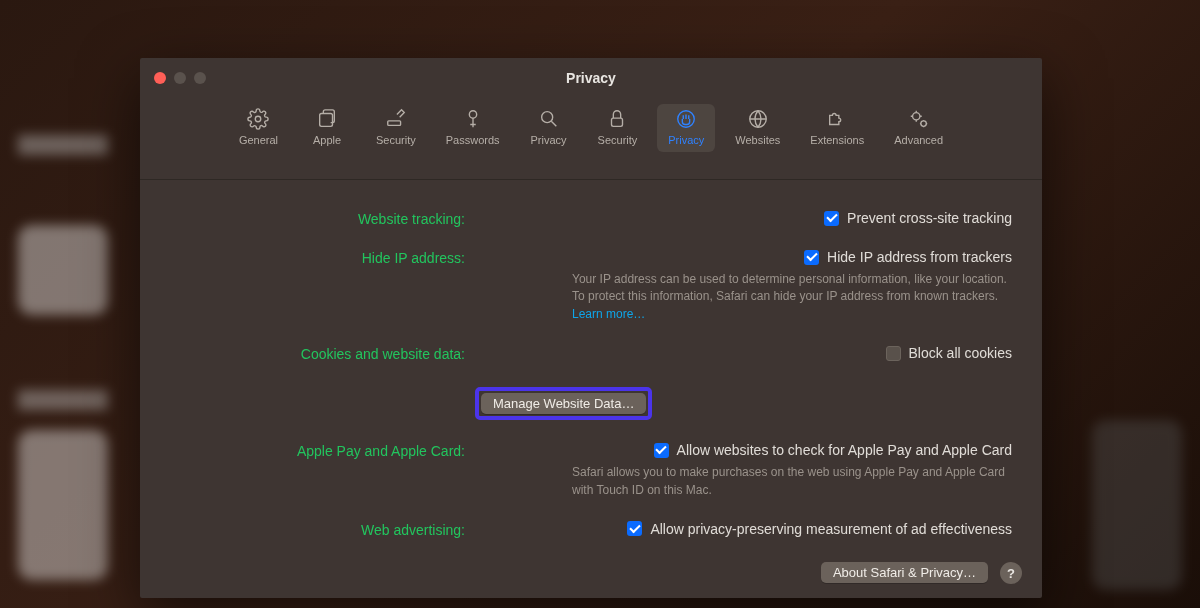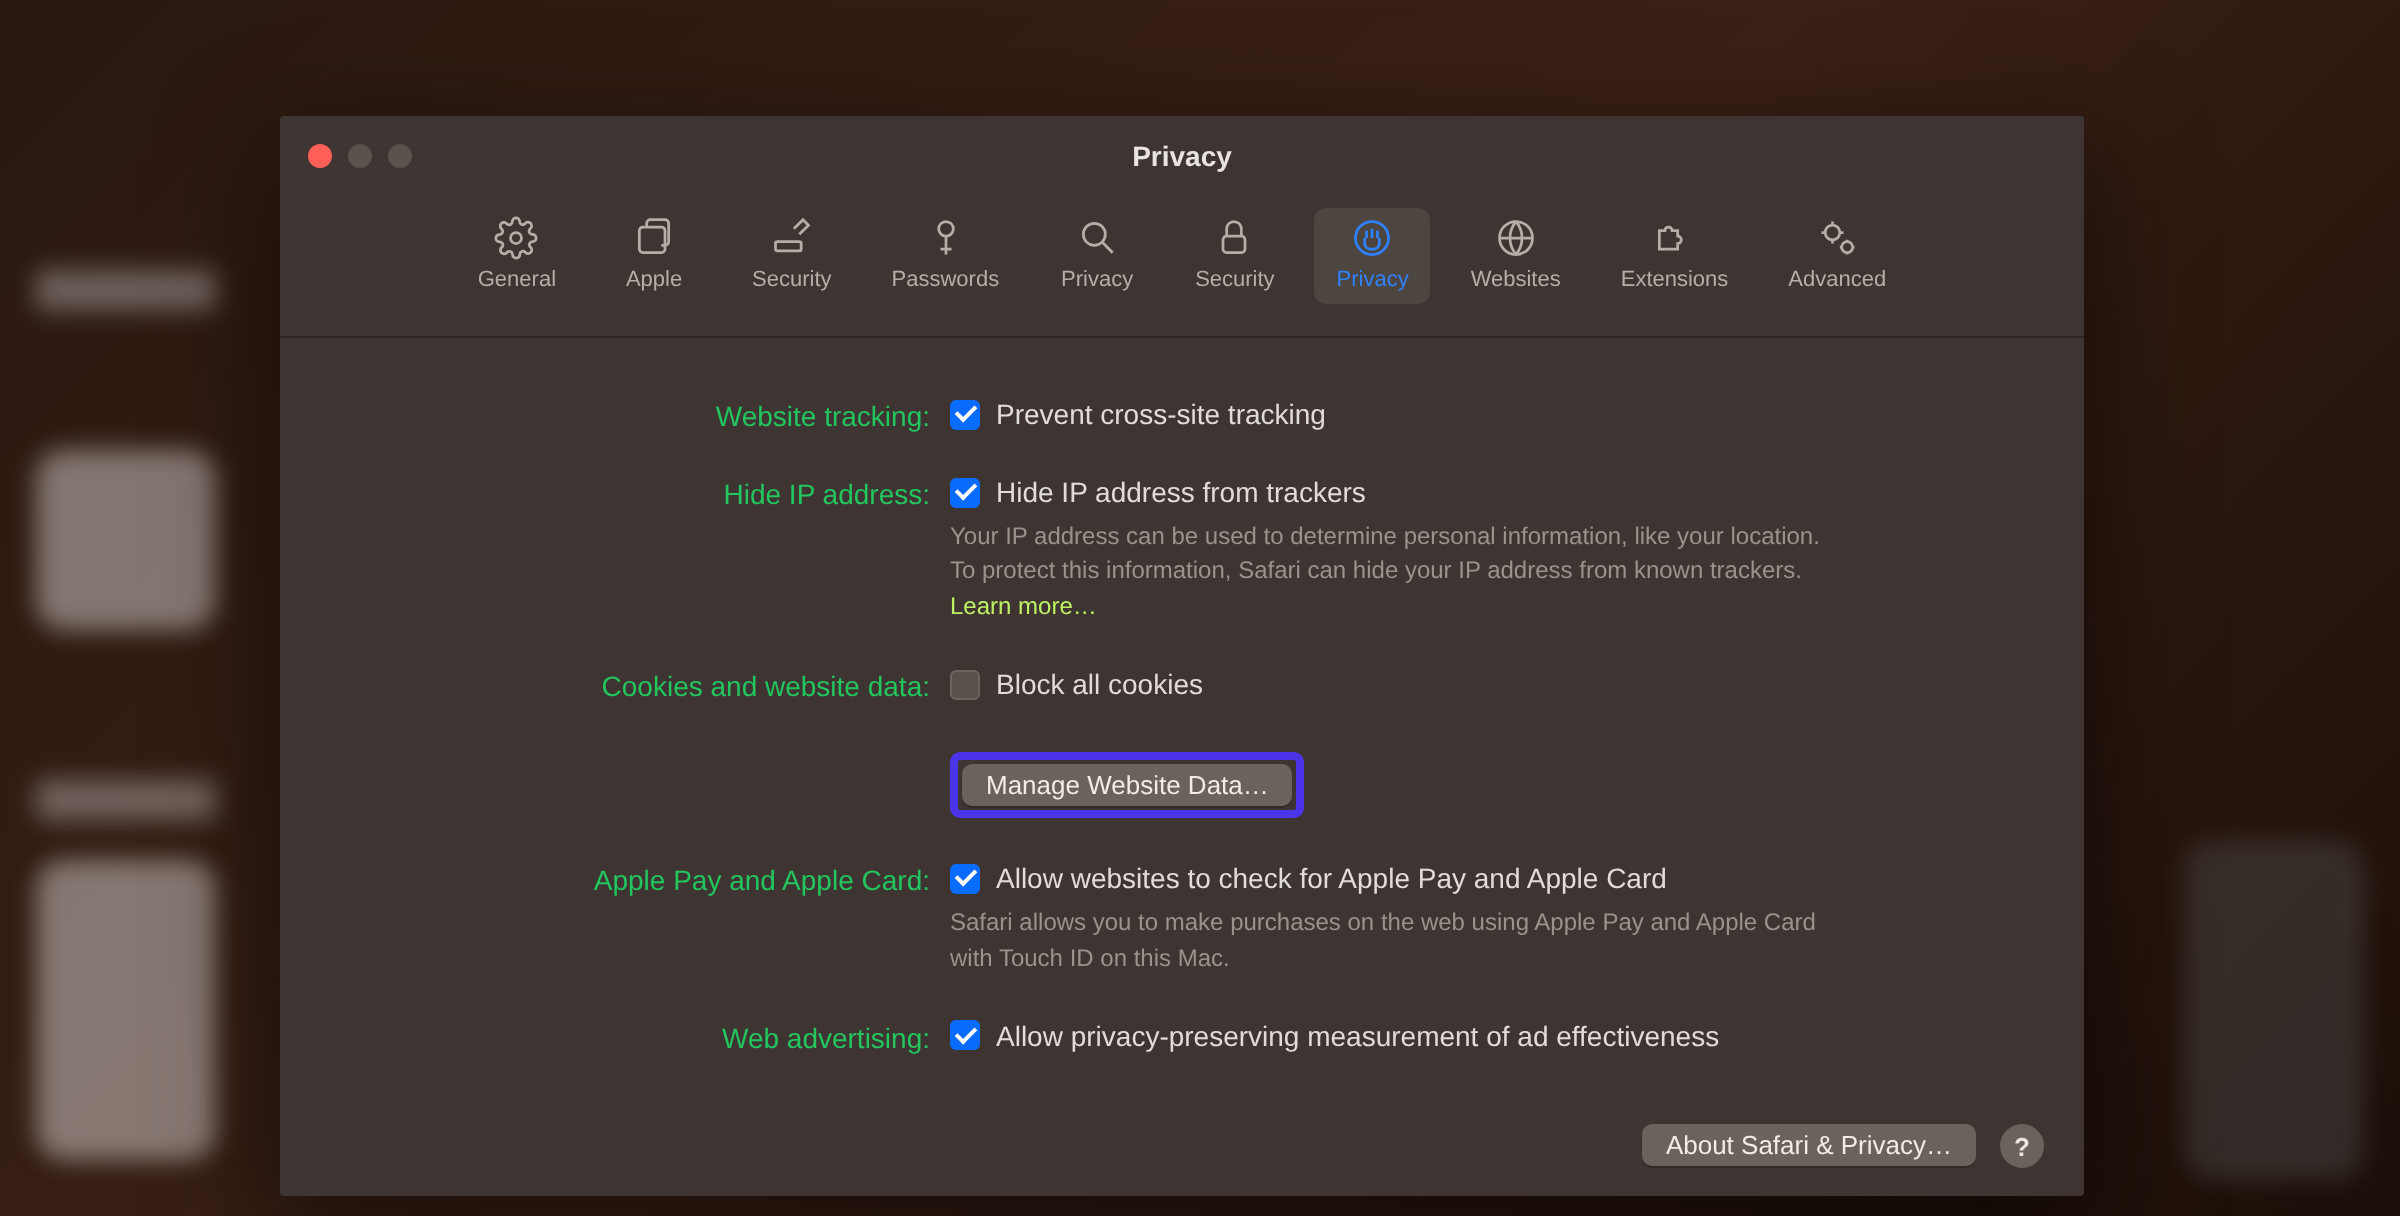--- a/index.html
+++ b/index.html
@@ -55,21 +55,21 @@
       left: 0; right: 0;
       text-align: center;
       font-size: 14px;
       font-weight: 600;
       color: #e8e5e1;
     }
     .toolbar {
       display: flex;
       justify-content: center;
       gap: 10px;
-      padding: 6px 0 16px 0;
+      padding: 6px 0 27px 0;
       border-bottom: 1px solid #2e2824;
       background: #3e3532;
     }
     .tool-item {
       display: flex;
       flex-direction: column;
       align-items: center;
       gap: 4px;
       padding: 4px 10px 6px 10px;
       border-radius: 6px;
@@ -102,20 +102,21 @@
       padding-right: 10px;
       font-size: 14px;
       color: #22c55e;
       padding-top: 1px;
     }
     .control-col {
       flex: 1;
       display: flex;
       flex-direction: column;
       gap: 6px;
+      align-items: flex-end;
     }
     .check-line {
       display: flex;
       align-items: center;
       gap: 8px;
     }
     .checkbox {
       width: 15px; height: 15px;
       border-radius: 3px;
       display: flex;
@@ -132,21 +133,21 @@
       border-width: 0 2px 2px 0;
       transform: rotate(45deg) translate(-1px, -1px);
     }
     .check-text { font-size: 14px; color: #e0dcd7; }
     .help-text {
       font-size: 12px;
       color: #9a928b;
       line-height: 1.45;
       max-width: 440px;
     }
-    .help-text a { color: #bef264; text-decoration: none; }
+    .help-text a { color: #0ea5e9; text-decoration: none; }
     .mac-button {
       background: #6b625b;
       color: #f0ece7;
       border: none;
       border-radius: 5px;
       padding: 3px 12px;
       font-size: 13px;
       font-family: inherit;
       cursor: default;
       box-shadow: 0 1px 0 rgba(0,0,0,0.2);

